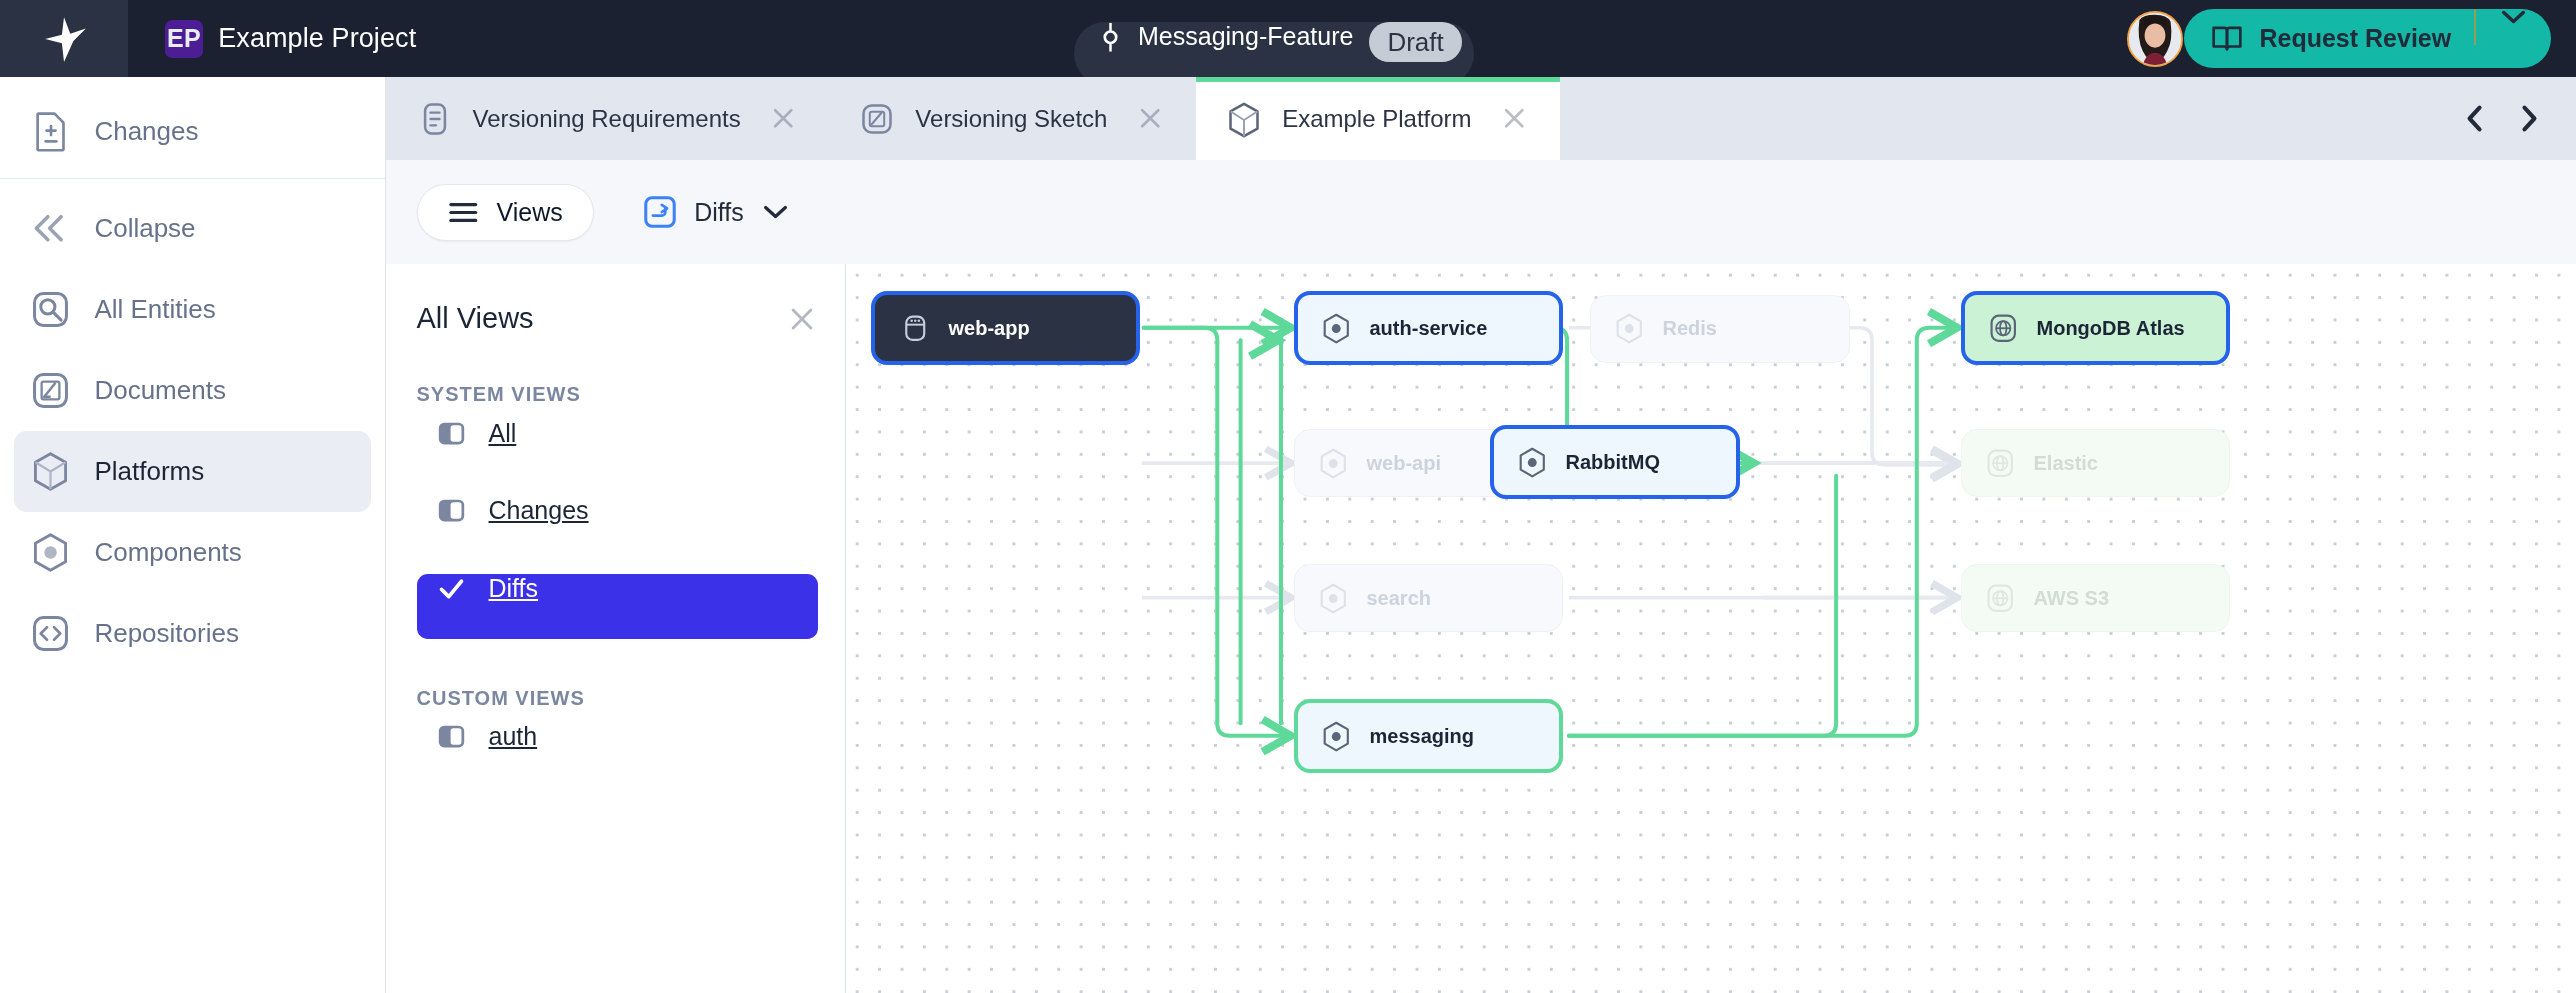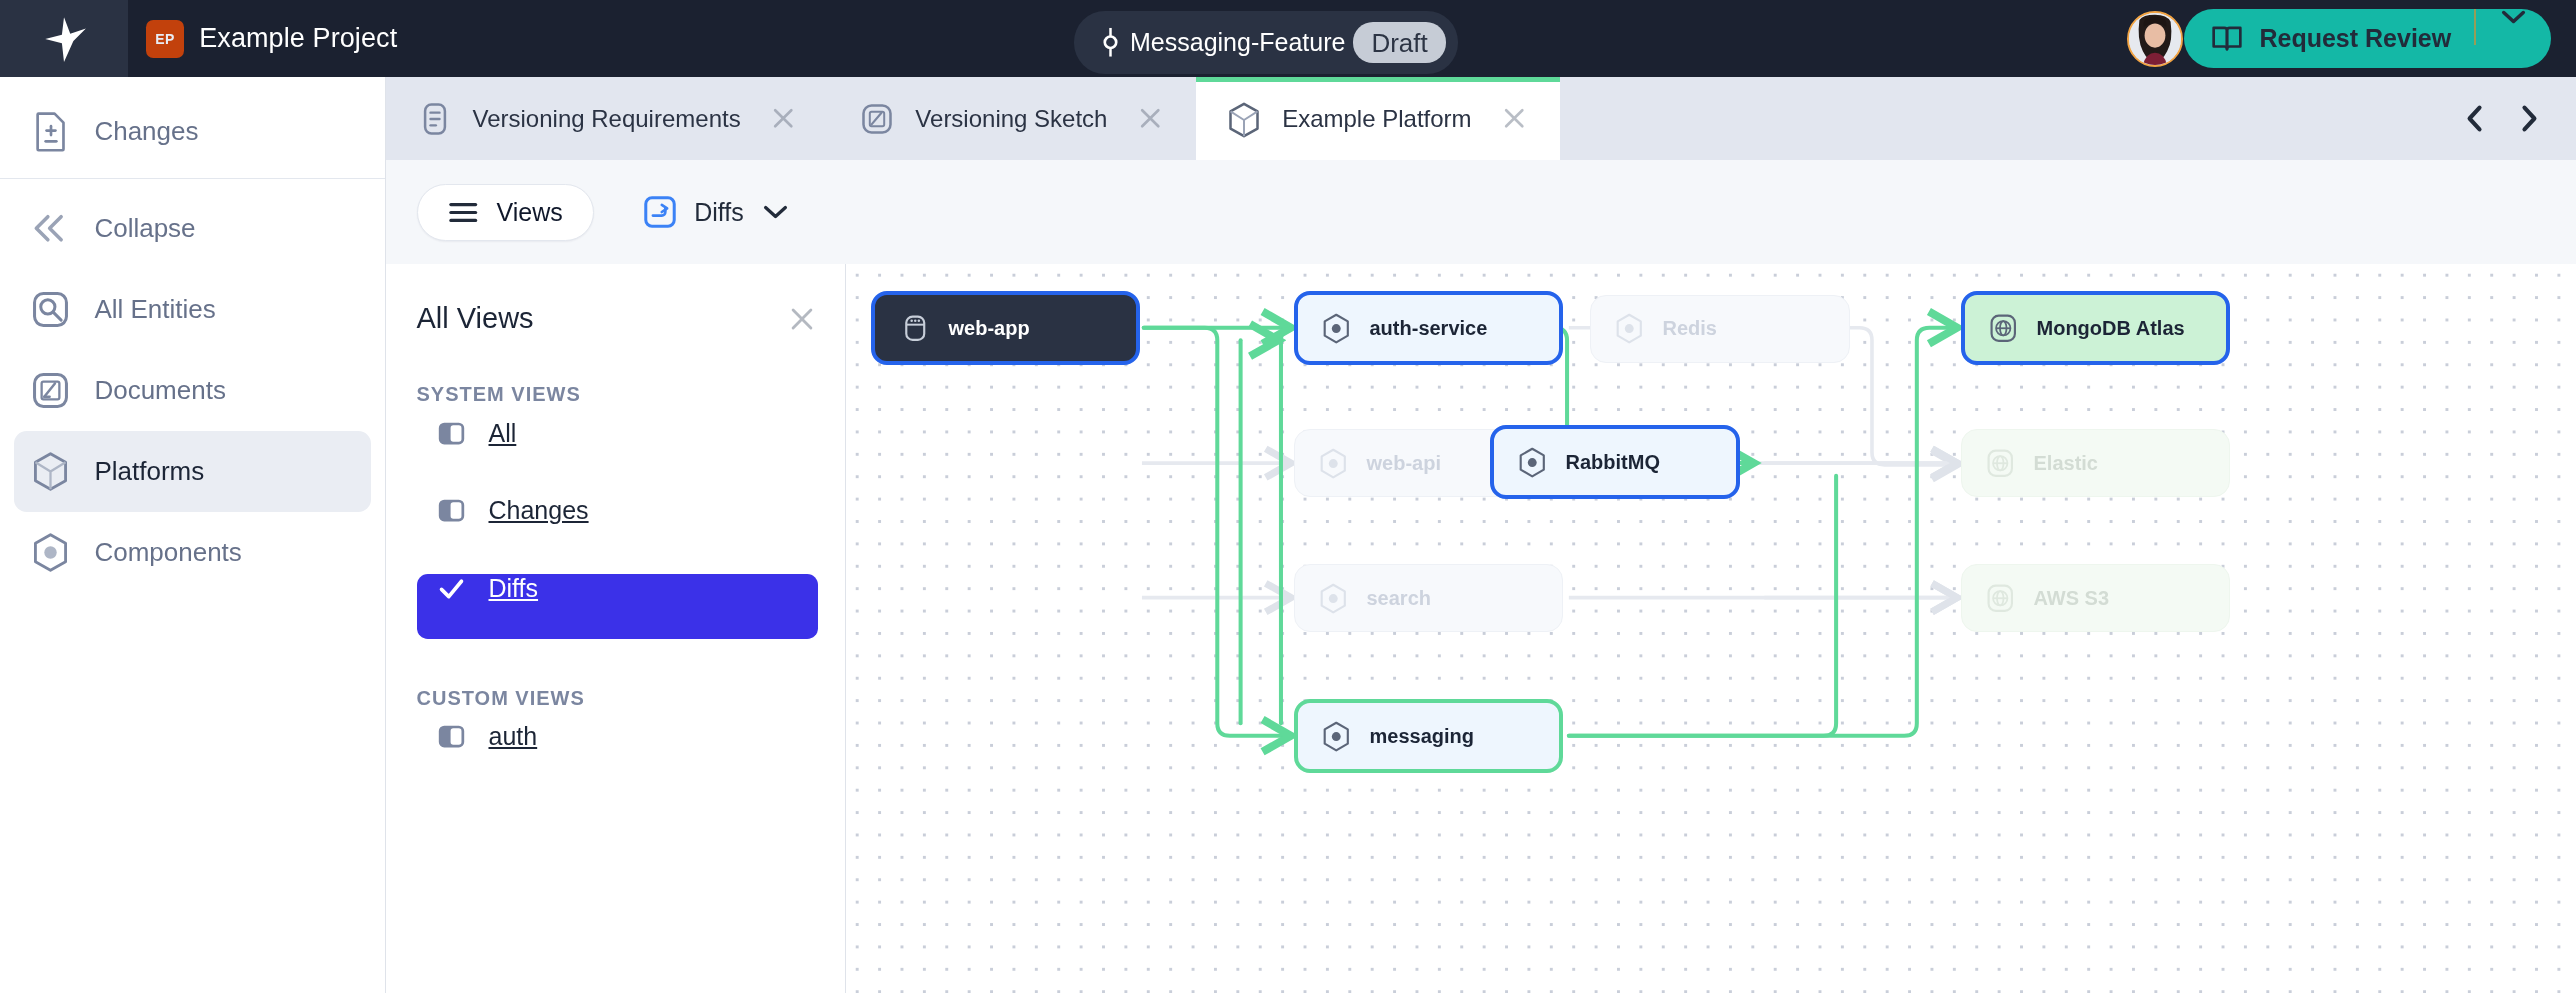--- a/index.html
+++ b/index.html
@@ -18,36 +18,36 @@
     display: flex; align-items: center;
   }
   .logo-cell {
     width: 128px; height: 77px;
     background: #2a3243;
     display: flex; align-items: center; justify-content: center;
     flex: 0 0 128px;
   }
   .logo-glyph { width: 50px; height: 50px; }
   .proj-badge {
-    margin-left: 18px;
+    margin-left: 37px;
     width: 38px; height: 38px; border-radius: 7.2px;
-    background: #c2410c; color: #e8edf5;
-    font-size: 14px; font-weight: 700;
+    background: #4c1d95; color: #e8edf5;
+    font-size: 25px; font-weight: 700;
     display: flex; align-items: center; justify-content: center;
     letter-spacing: 0.4px;
   }
   .proj-title {
     margin-left: 15.2px; color: #ffffff;
     font-size: 27px; font-weight: 400; letter-spacing: 0.1px;
   }
   .branch-pill {
-    position: absolute; left: 1074px; top: 11px;
+    position: absolute; left: 1074px; top: 22px;
     height: 63px; border-radius: 31px;
     background: #2a3243;
-    display: flex; align-items: center; padding: 0 12.6px 0 25px; gap: 8px;
+    display: flex; align-items: flex-start; padding: 0 12.6px 0 25px; gap: 16px;
   }
   .branch-icon { width: 23px; height: 30.5px; flex: 0 0 23px; }
   .branch-name { color: #fff; font-size: 25px; }
   .draft-chip {
     background: #c6ccd6; color: #2c3444;
     border-radius: 20px; padding: 7.2px 18px;
     font-size: 26px; line-height: 1;
   }
   .avatar {
     position: absolute; right: 393px; top: 10.8px;
@@ -283,20 +283,30 @@
   <div class="sb-item">
     <span class="ic">
       <svg width="39" height="41" viewBox="0 0 44 46">
         <path d="M22 3 L39 12.5 V33.5 L22 43 L5 33.5 V12.5 Z" fill="none" stroke="#7b86a0" stroke-width="3.2" stroke-linejoin="round"></path>
         <circle cx="22" cy="23" r="7" fill="#aeb6c6"></circle>
       </svg>
     </span>
     <span>Components</span>
   </div>
 
+  <div class="sb-item">
+    <span class="ic">
+      <svg width="39" height="39" viewBox="0 0 44 44">
+        <rect x="4" y="4" width="36" height="36" rx="10" fill="none" stroke="#7b86a0" stroke-width="3.4"></rect>
+        <polyline points="18,15 11,22 18,29" fill="none" stroke="#7b86a0" stroke-width="3" stroke-linecap="round" stroke-linejoin="round"></polyline>
+        <polyline points="26,15 33,22 26,29" fill="none" stroke="#7b86a0" stroke-width="3" stroke-linecap="round" stroke-linejoin="round"></polyline>
+      </svg>
+    </span>
+    <span>Repositories</span>
+  </div>
 </div>
 
 <div class="tabstrip">
   <div class="tab">
     <span class="tab-ic">
       <svg width="36" height="36" viewBox="0 0 40 40">
         <rect x="9" y="4" width="22" height="32" rx="7" fill="none" stroke="#7b86a0" stroke-width="2.8"></rect>
         <line x1="15" y1="13" x2="25" y2="13" stroke="#7b86a0" stroke-width="2.6" stroke-linecap="round"></line>
         <line x1="15" y1="20" x2="25" y2="20" stroke="#7b86a0" stroke-width="2.6" stroke-linecap="round"></line>
         <line x1="15" y1="27" x2="21" y2="27" stroke="#7b86a0" stroke-width="2.6" stroke-linecap="round"></line>

